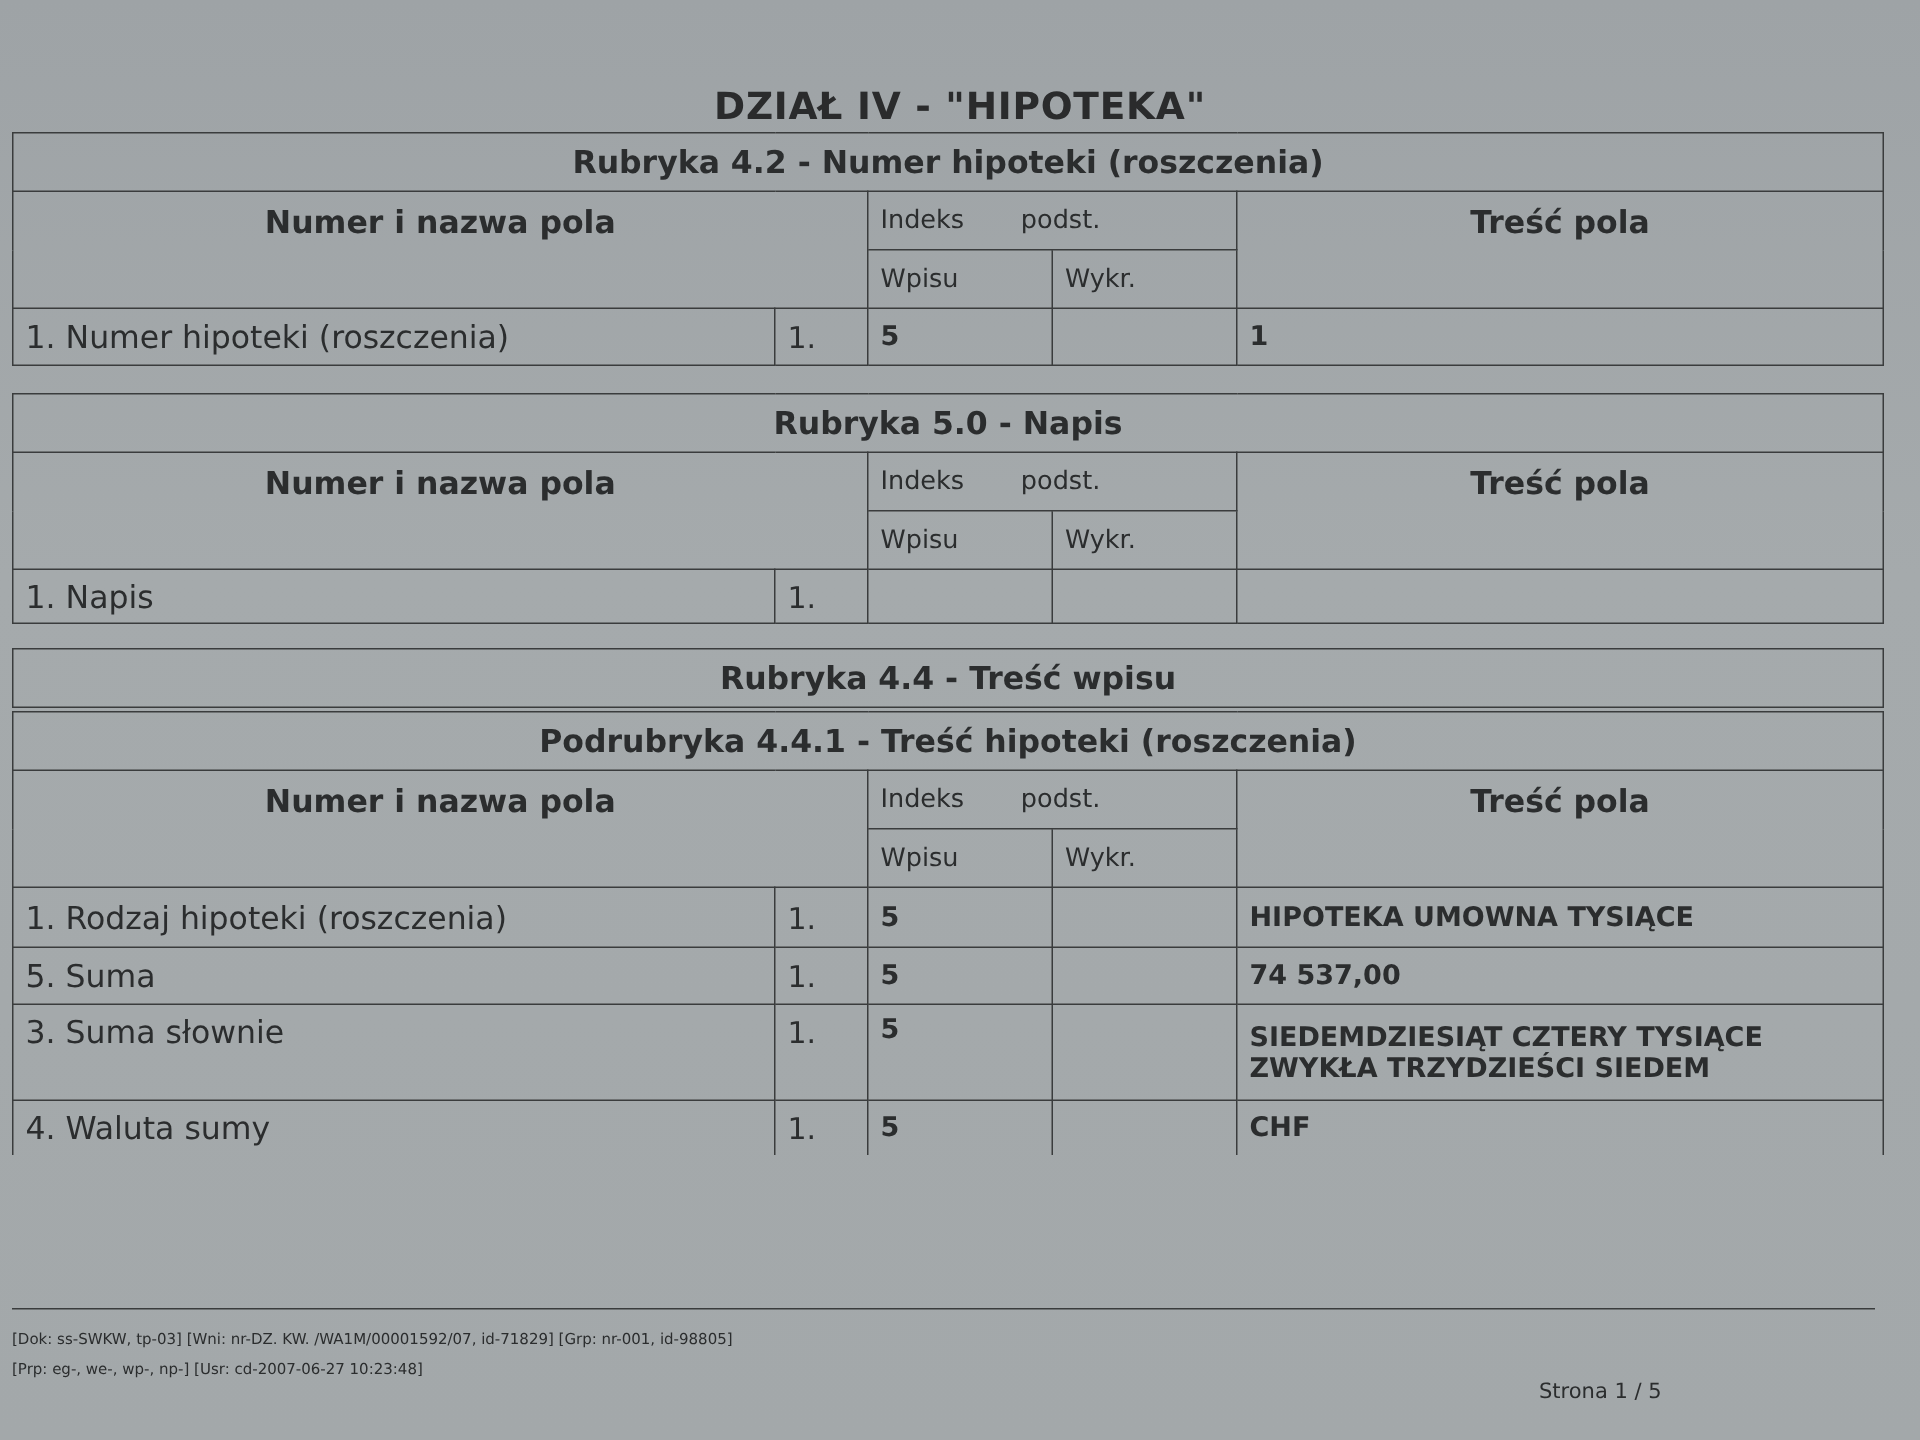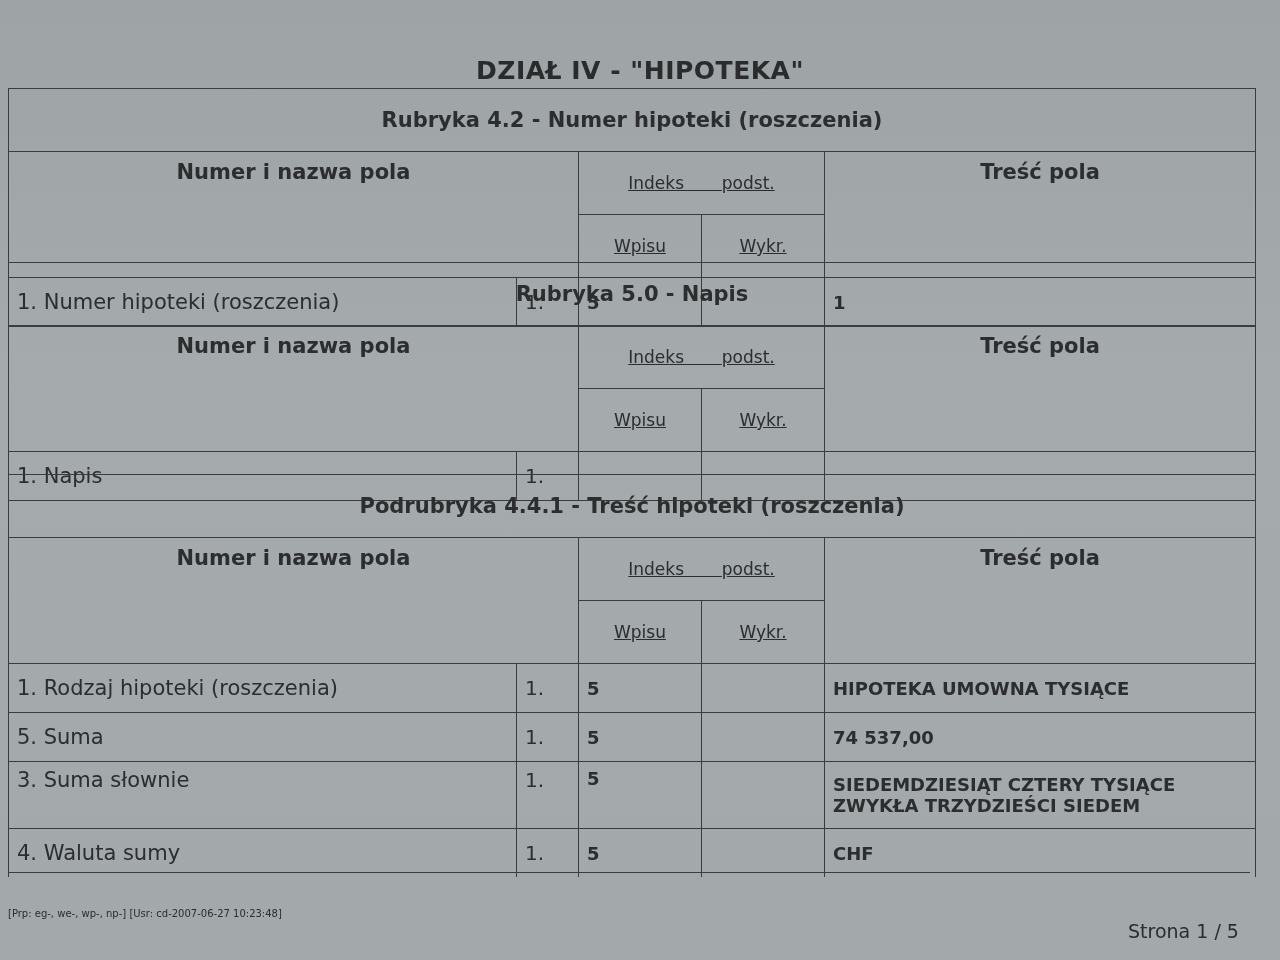--- a/index.html
+++ b/index.html
@@ -1,28 +1,28 @@
 <!DOCTYPE html>
 <html><head>
 <meta charset="utf-8">
 <style>
   html,body{margin:0;padding:0;}
   body{width:1280px;height:960px;background:#9ca1a4;font-family:"DejaVu Sans",sans-serif;color:#2b2d2e;position:relative;overflow:hidden;}
   .page{position:absolute;left:0;top:0;width:1280px;height:960px;background:linear-gradient(180deg,#9ea3a6 0%,#a5aaac 40%,#a3a8aa 100%);}
   .title{position:absolute;left:0;width:1280px;top:56px;text-align:center;font-weight:bold;font-size:25px;letter-spacing:0.5px;color:#2a2b2c;}
   table{position:absolute;border-collapse:collapse;left:8px;width:1248px;table-layout:fixed;}
-  td{border:1.5px solid #3a3c3d;padding:12px 8px;vertical-align:middle;font-size:21px;color:#2b2d2e;}
+  td{border:1.5px solid #3a3c3d;padding:0 8px;vertical-align:middle;font-size:21px;color:#2b2d2e;}
   .hdr{text-align:center;font-weight:bold;font-size:21px;height:38px;}
   .colhdr{text-align:center;vertical-align:top;padding-top:8px;font-weight:bold;}
-  .small{font-size:17px;text-align:center;height:38px;text-decoration:underline;}
+  .small{font-size:17px;height:38px;}
   .val{font-weight:bold;font-size:18px;}
   .num{font-size:20px;}
   .footer-line{position:absolute;left:8px;width:1242px;top:872px;border-top:1.5px solid #3a3c3d;}
   .footer{position:absolute;left:8px;font-size:10px;color:#2b2d2e;}
-  .pagenum{position:absolute;left:1128px;top:920px;font-size:19px;color:#2b2d2e;}
+  .pagenum{position:absolute;left:1026px;top:920px;font-size:14px;color:#2b2d2e;}
 </style>
 </head>
 <body>
 
 <div class="page">
 
   <div class="title">DZIAŁ IV - "HIPOTEKA"</div>
 
   <table style="top:88px;">
     <colgroup>
@@ -83,20 +83,27 @@
     <tr style="height:36px">
       <td>1. Napis</td>
       <td class="num">1.</td>
       <td class="val"></td>
       <td class="val"></td>
       <td class="val"></td>
     </tr>
   </tbody>
     </table>
 
+  <table style="top:432px;">
+    <tbody>
+        <tr>
+          <td class="hdr">Rubryka 4.4 - Treść wpisu</td>
+        </tr>
+  </tbody>
+    </table>
 
   <table style="top:474px;">
     <colgroup>
         <col style="width:508px">
         <col style="width:62px">
         <col style="width:123px">
         <col style="width:123px">
         <col>
       </colgroup>
     <tbody>
@@ -142,15 +149,16 @@
       <td style="border-bottom:none">4. Waluta sumy</td>
       <td class="num" style="border-bottom:none">1.</td>
       <td class="val" style="border-bottom:none">5</td>
       <td class="val" style="border-bottom:none"></td>
       <td class="val" style="border-bottom:none">CHF</td>
     </tr>
   </tbody>
     </table>
 
   <div class="footer-line"></div>
+  <div class="footer" style="top:888px;">[Dok: ss-SWKW, tp-03]  [Wni: nr-DZ. KW. /WA1M/00001592/07, id-71829]  [Grp: nr-001, id-98805]</div>
   <div class="footer" style="top:908px;text-align:center;">[Prp: eg-, we-, wp-, np-]  [Usr: cd-2007-06-27 10:23:48]</div>
   <div class="pagenum">Strona 1 / 5</div>
 </div>
 
 </body></html>

